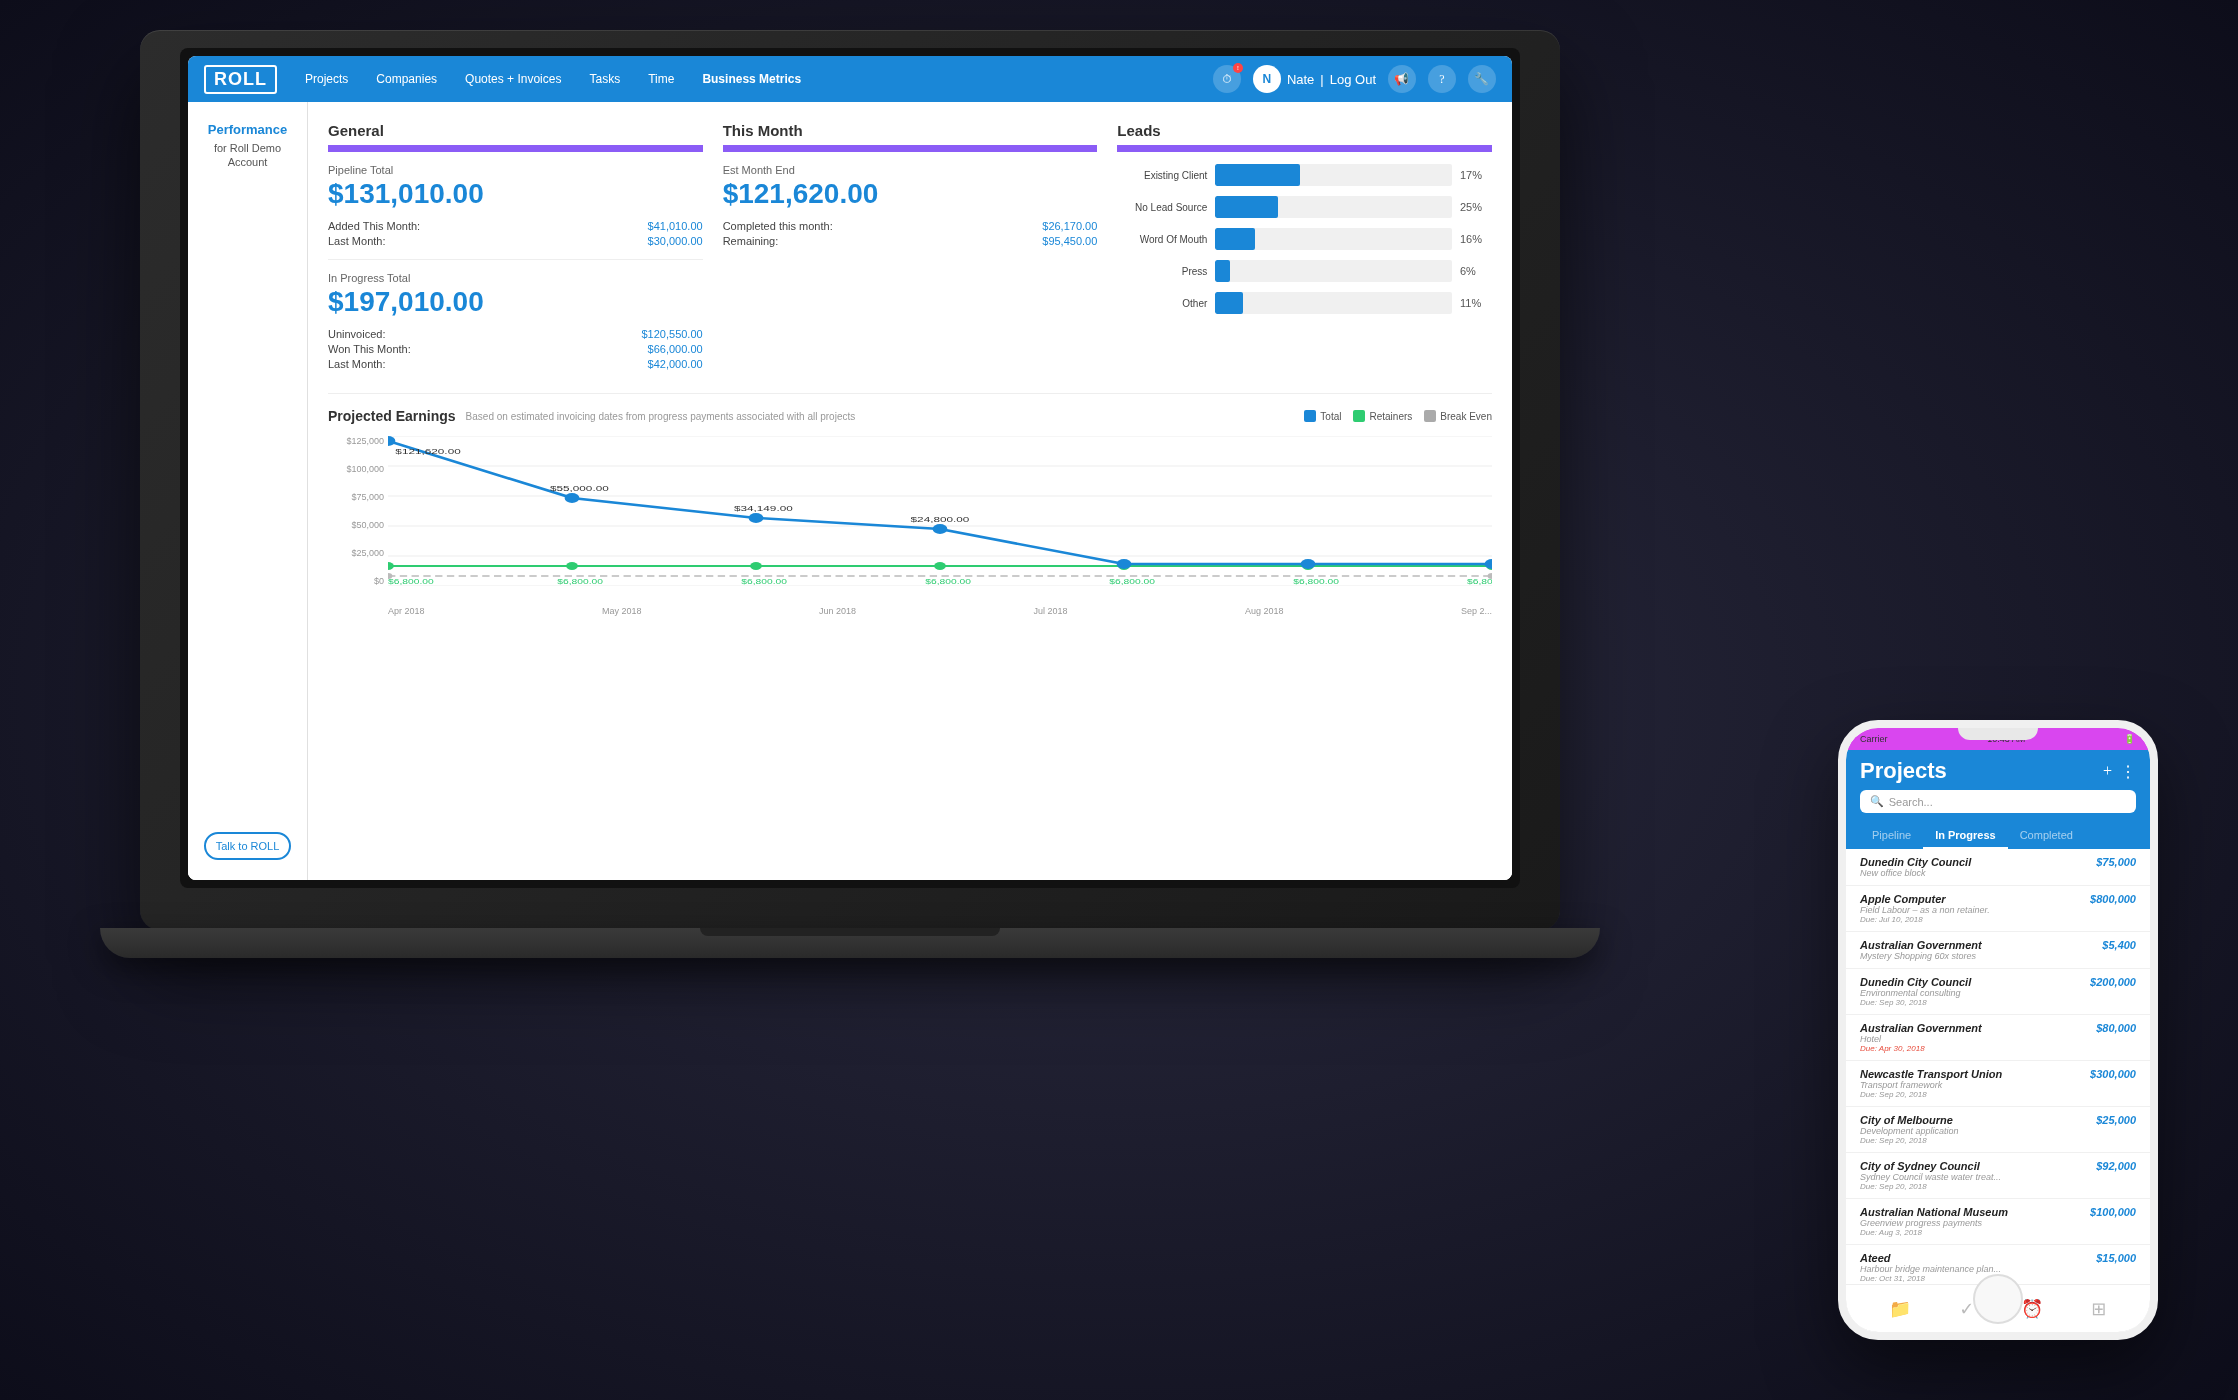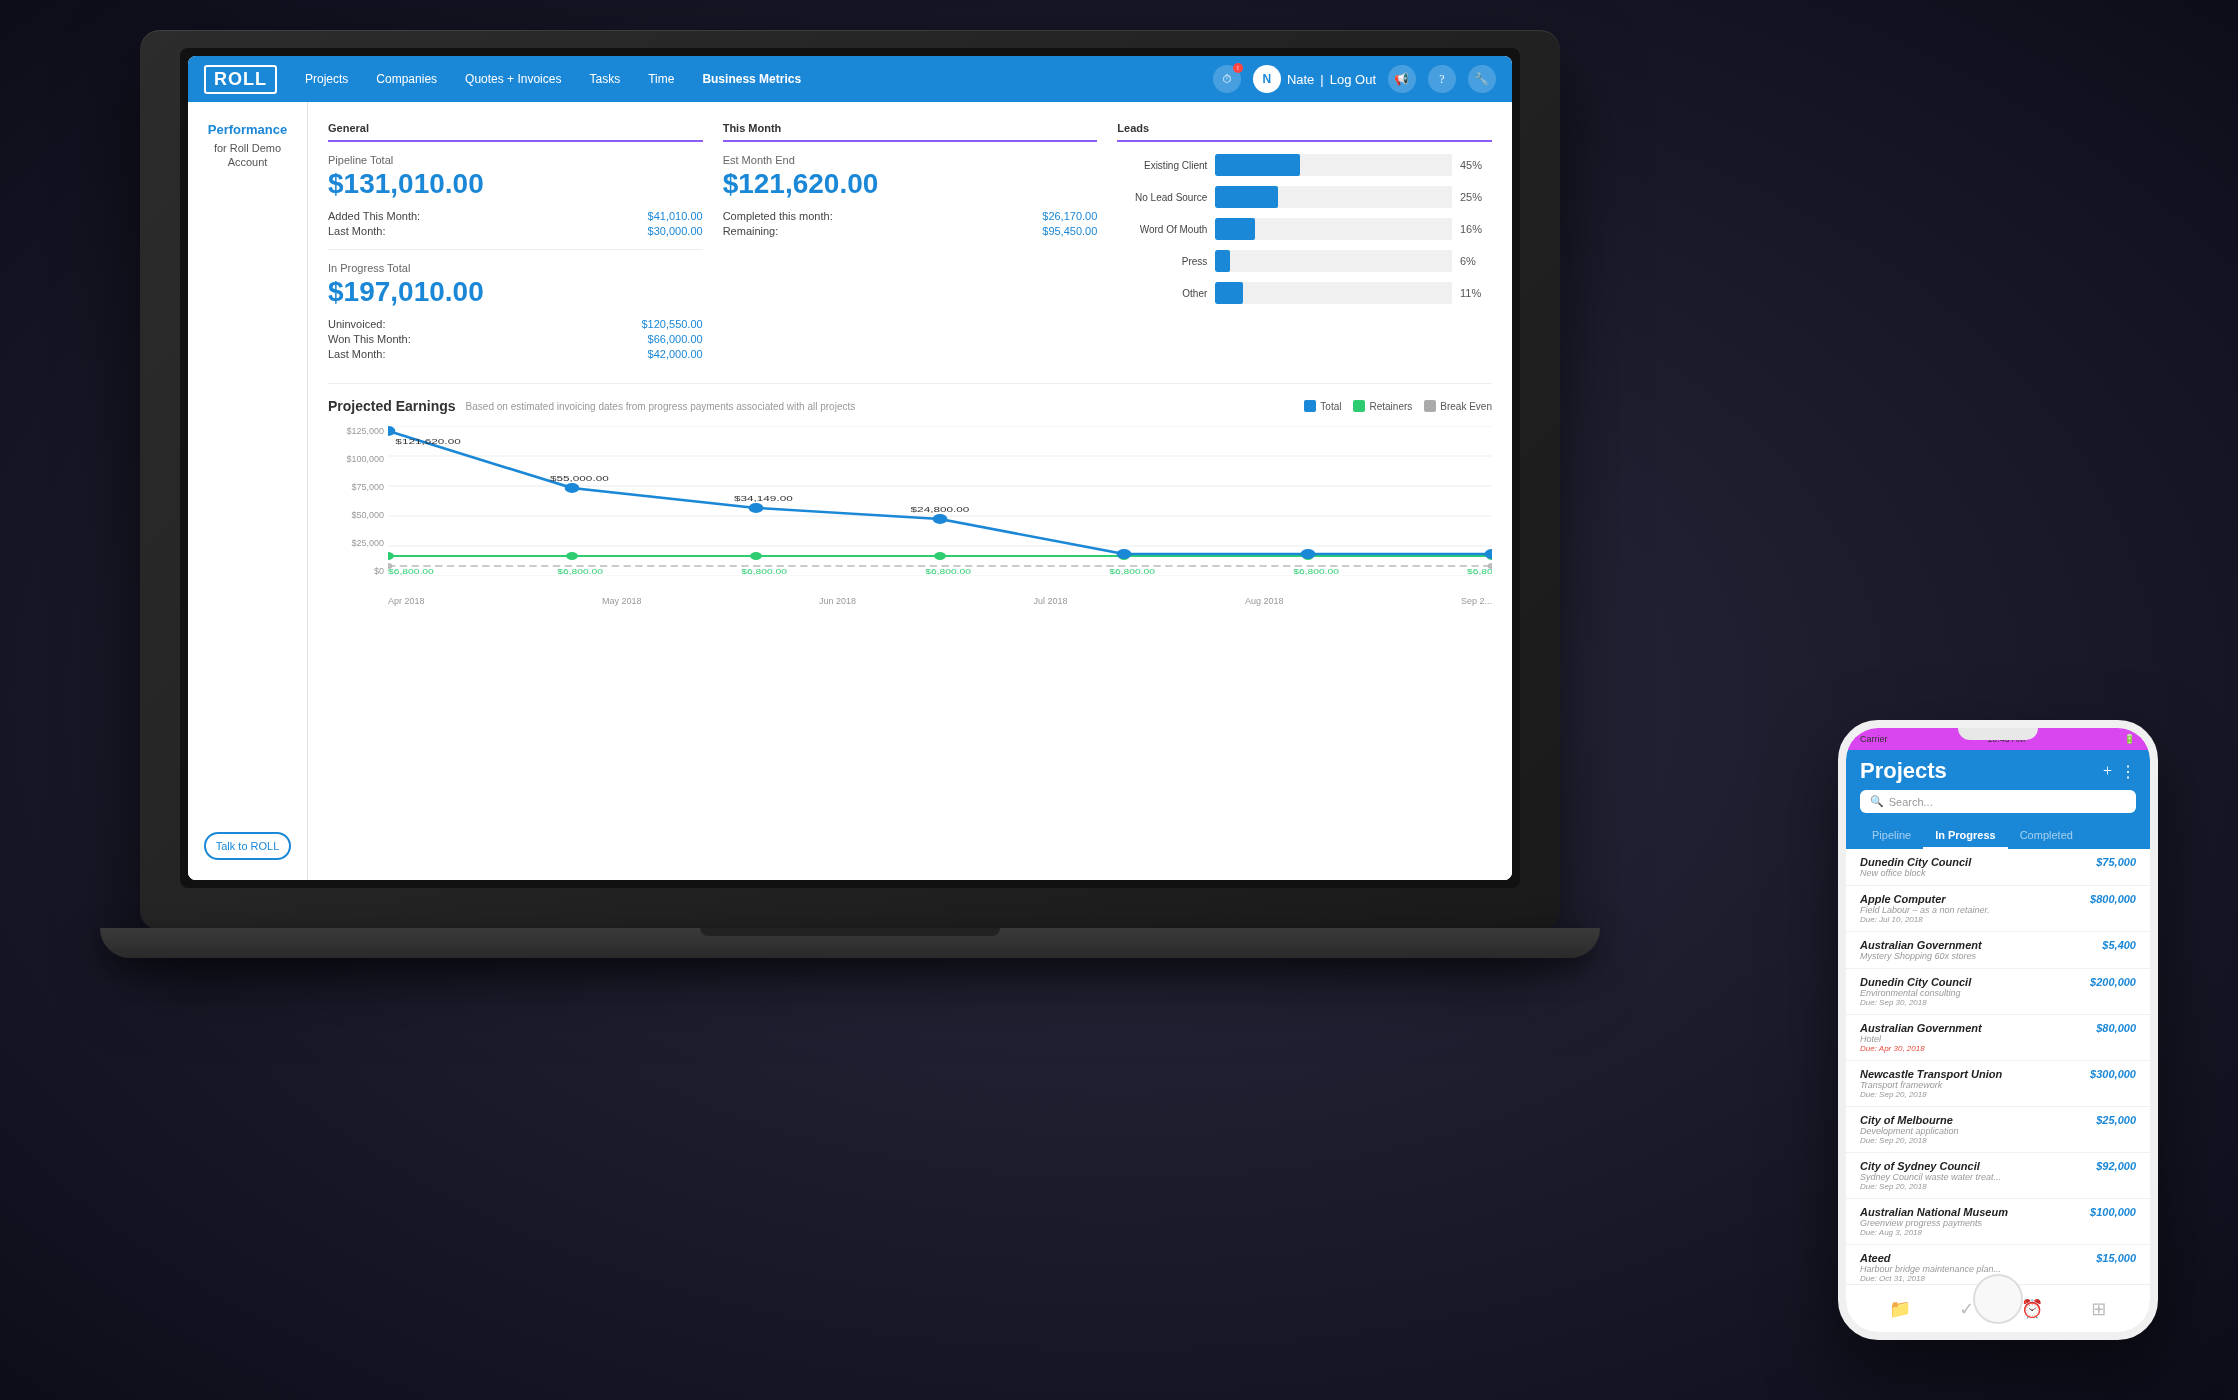--- a/index.html
+++ b/index.html
@@ -234,26 +234,26 @@
     }
 
     .sections-grid {
       display: grid;
       grid-template-columns: 1fr 1fr 1fr;
       gap: 20px;
       margin-bottom: 20px;
     }
 
     .section-title {
-      font-size: 11px;
+      font-size: 15px;
       font-weight: bold;
       font-family: Arial, sans-serif;
       color: #333;
       margin-bottom: 12px;
-      border-bottom: 2px solid #8b5cf6;
+      border-bottom: 7px solid #8b5cf6;
       padding-bottom: 6px;
     }
 
     .metric-label {
       font-size: 11px;
       color: #666;
       font-family: Arial, sans-serif;
       margin-bottom: 2px;
       margin-top: 11px;
     }
@@ -687,21 +687,21 @@
                 </div>
 
                 <div class="leads-section">
                   <div class="section-title">Leads</div>
                   <div id="leads-bars">
                       <div class="lead-row">
         <div class="lead-label">Existing Client</div>
         <div class="lead-bar-wrap">
           <div class="lead-bar" style="width:85px; max-width:100%;"></div>
         </div>
-        <div class="lead-pct">45%</div>
+        <div class="lead-pct">17%</div>
       </div>
                       <div class="lead-row">
         <div class="lead-label">No Lead Source</div>
         <div class="lead-bar-wrap">
           <div class="lead-bar" style="width:62.5px; max-width:100%;"></div>
         </div>
         <div class="lead-pct">25%</div>
       </div>
                       <div class="lead-row">
         <div class="lead-label">Word Of Mouth</div>

